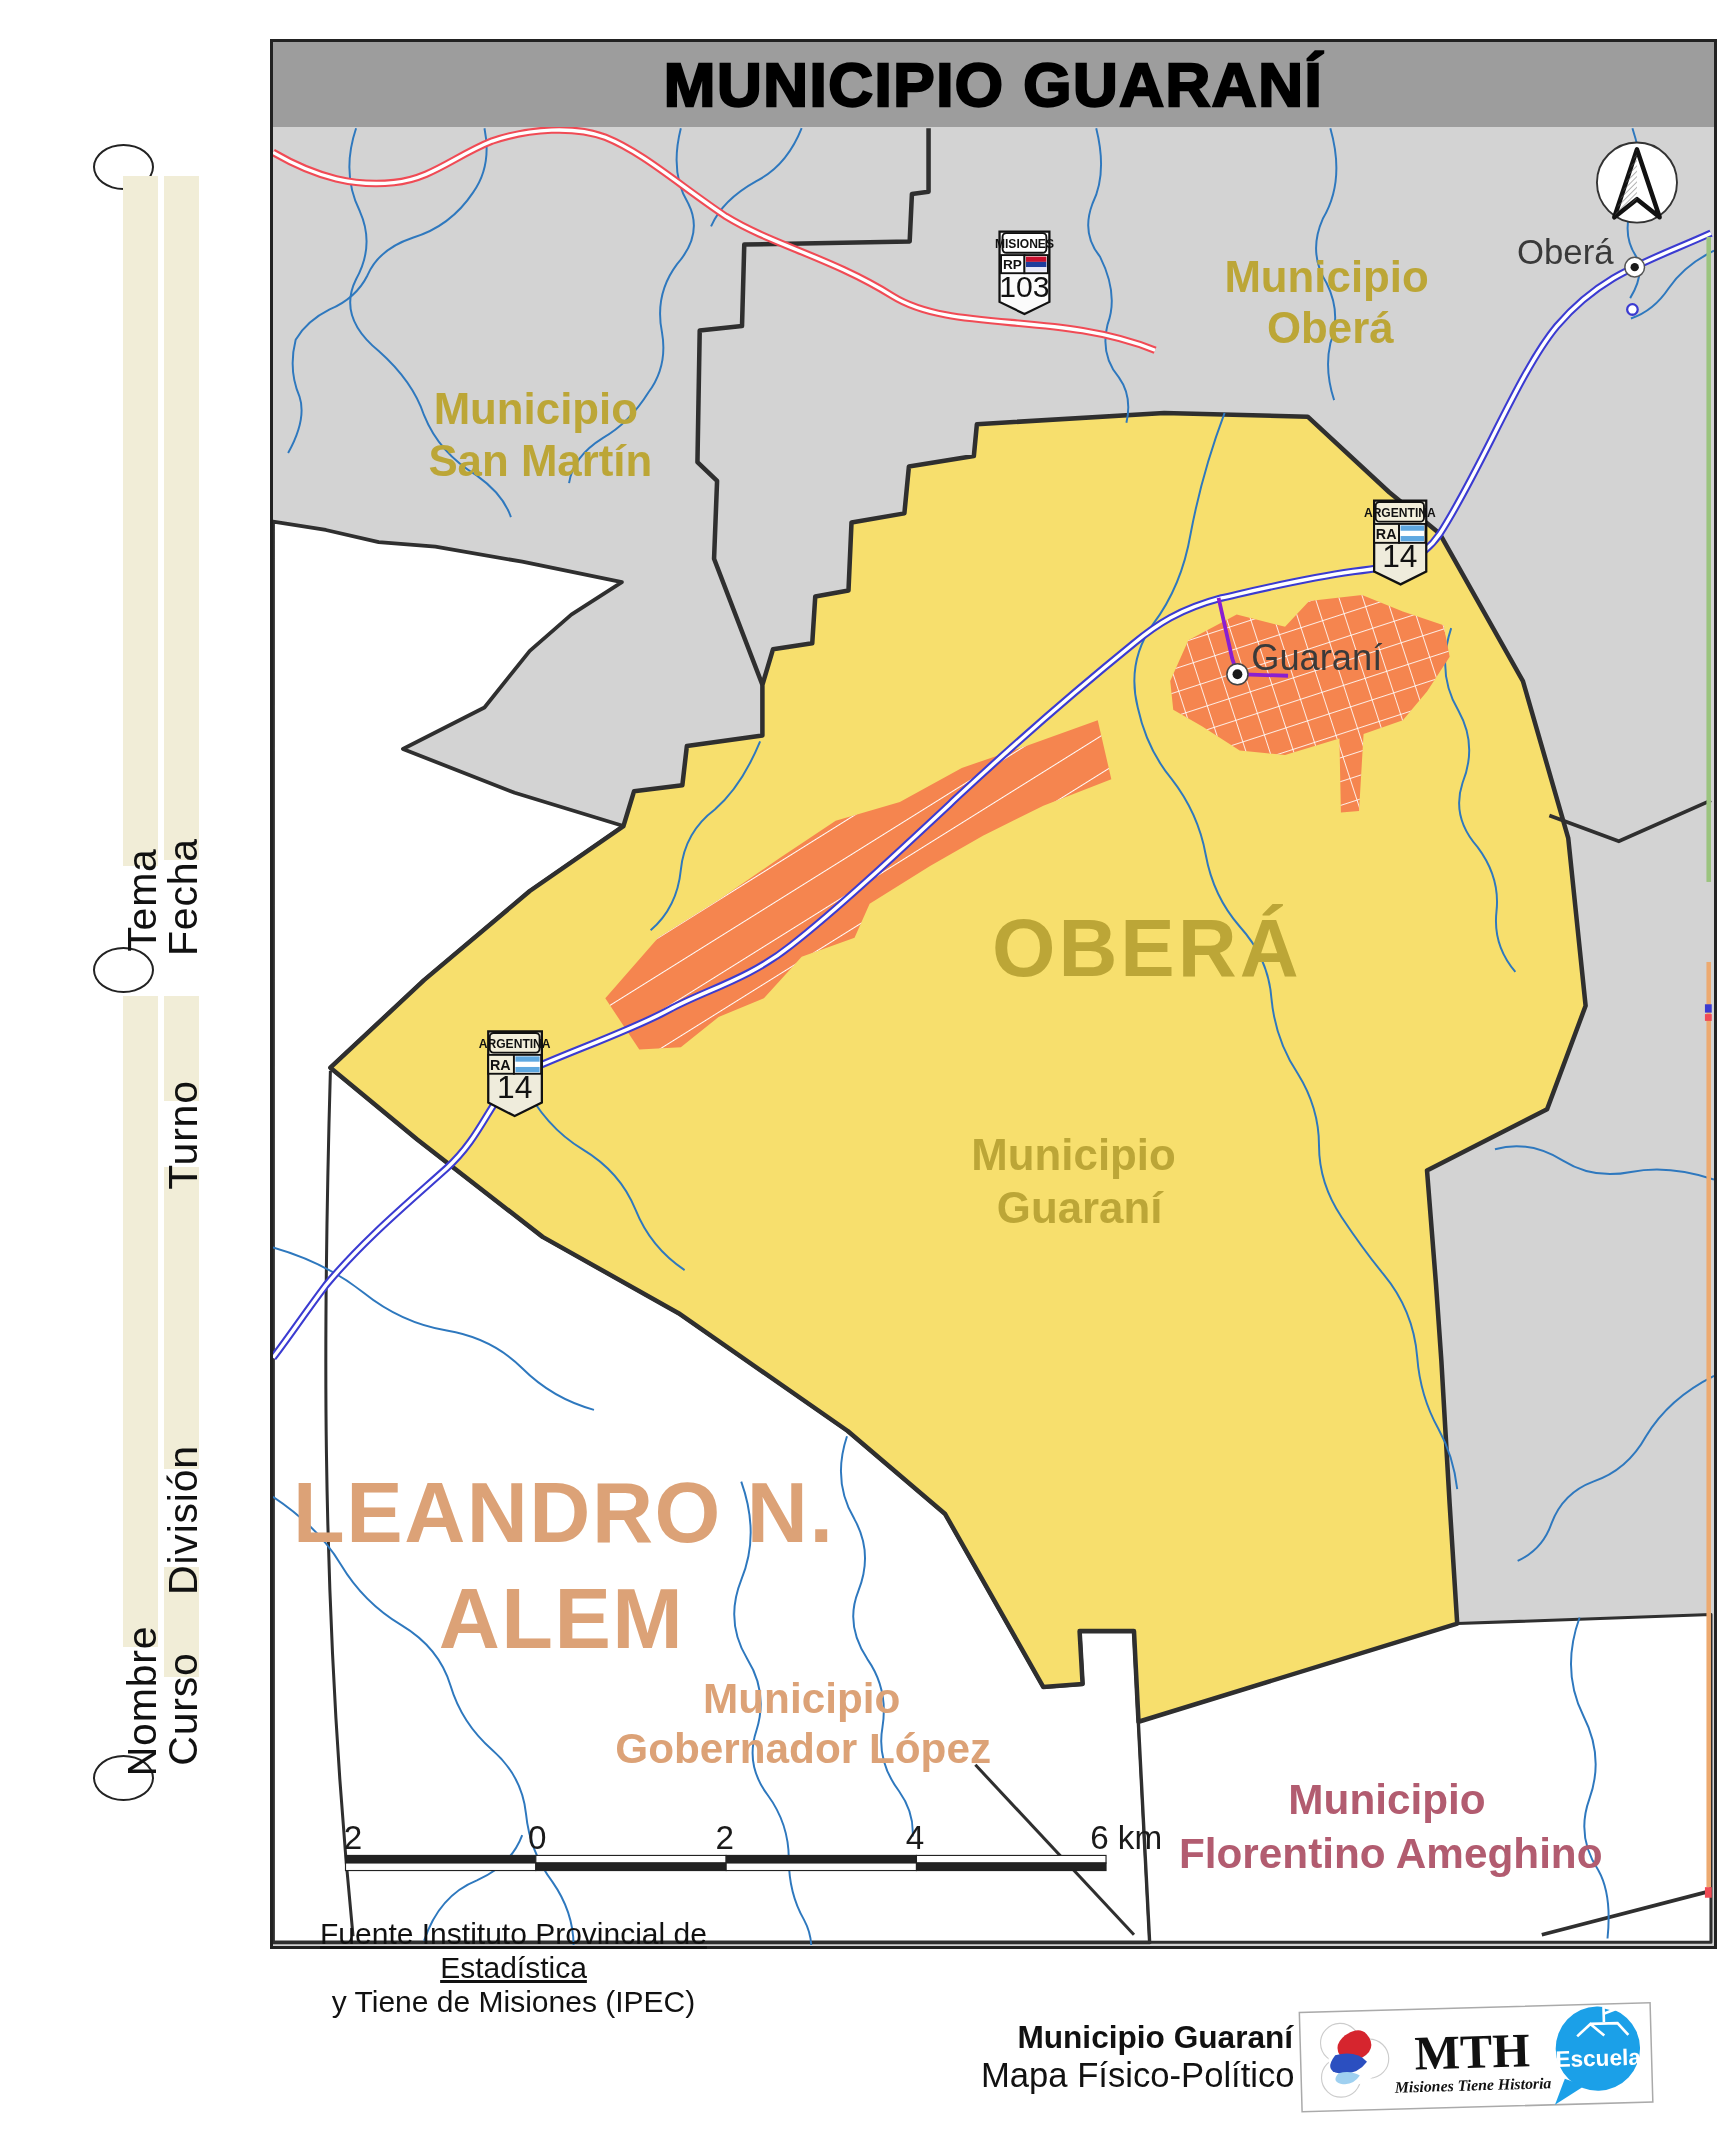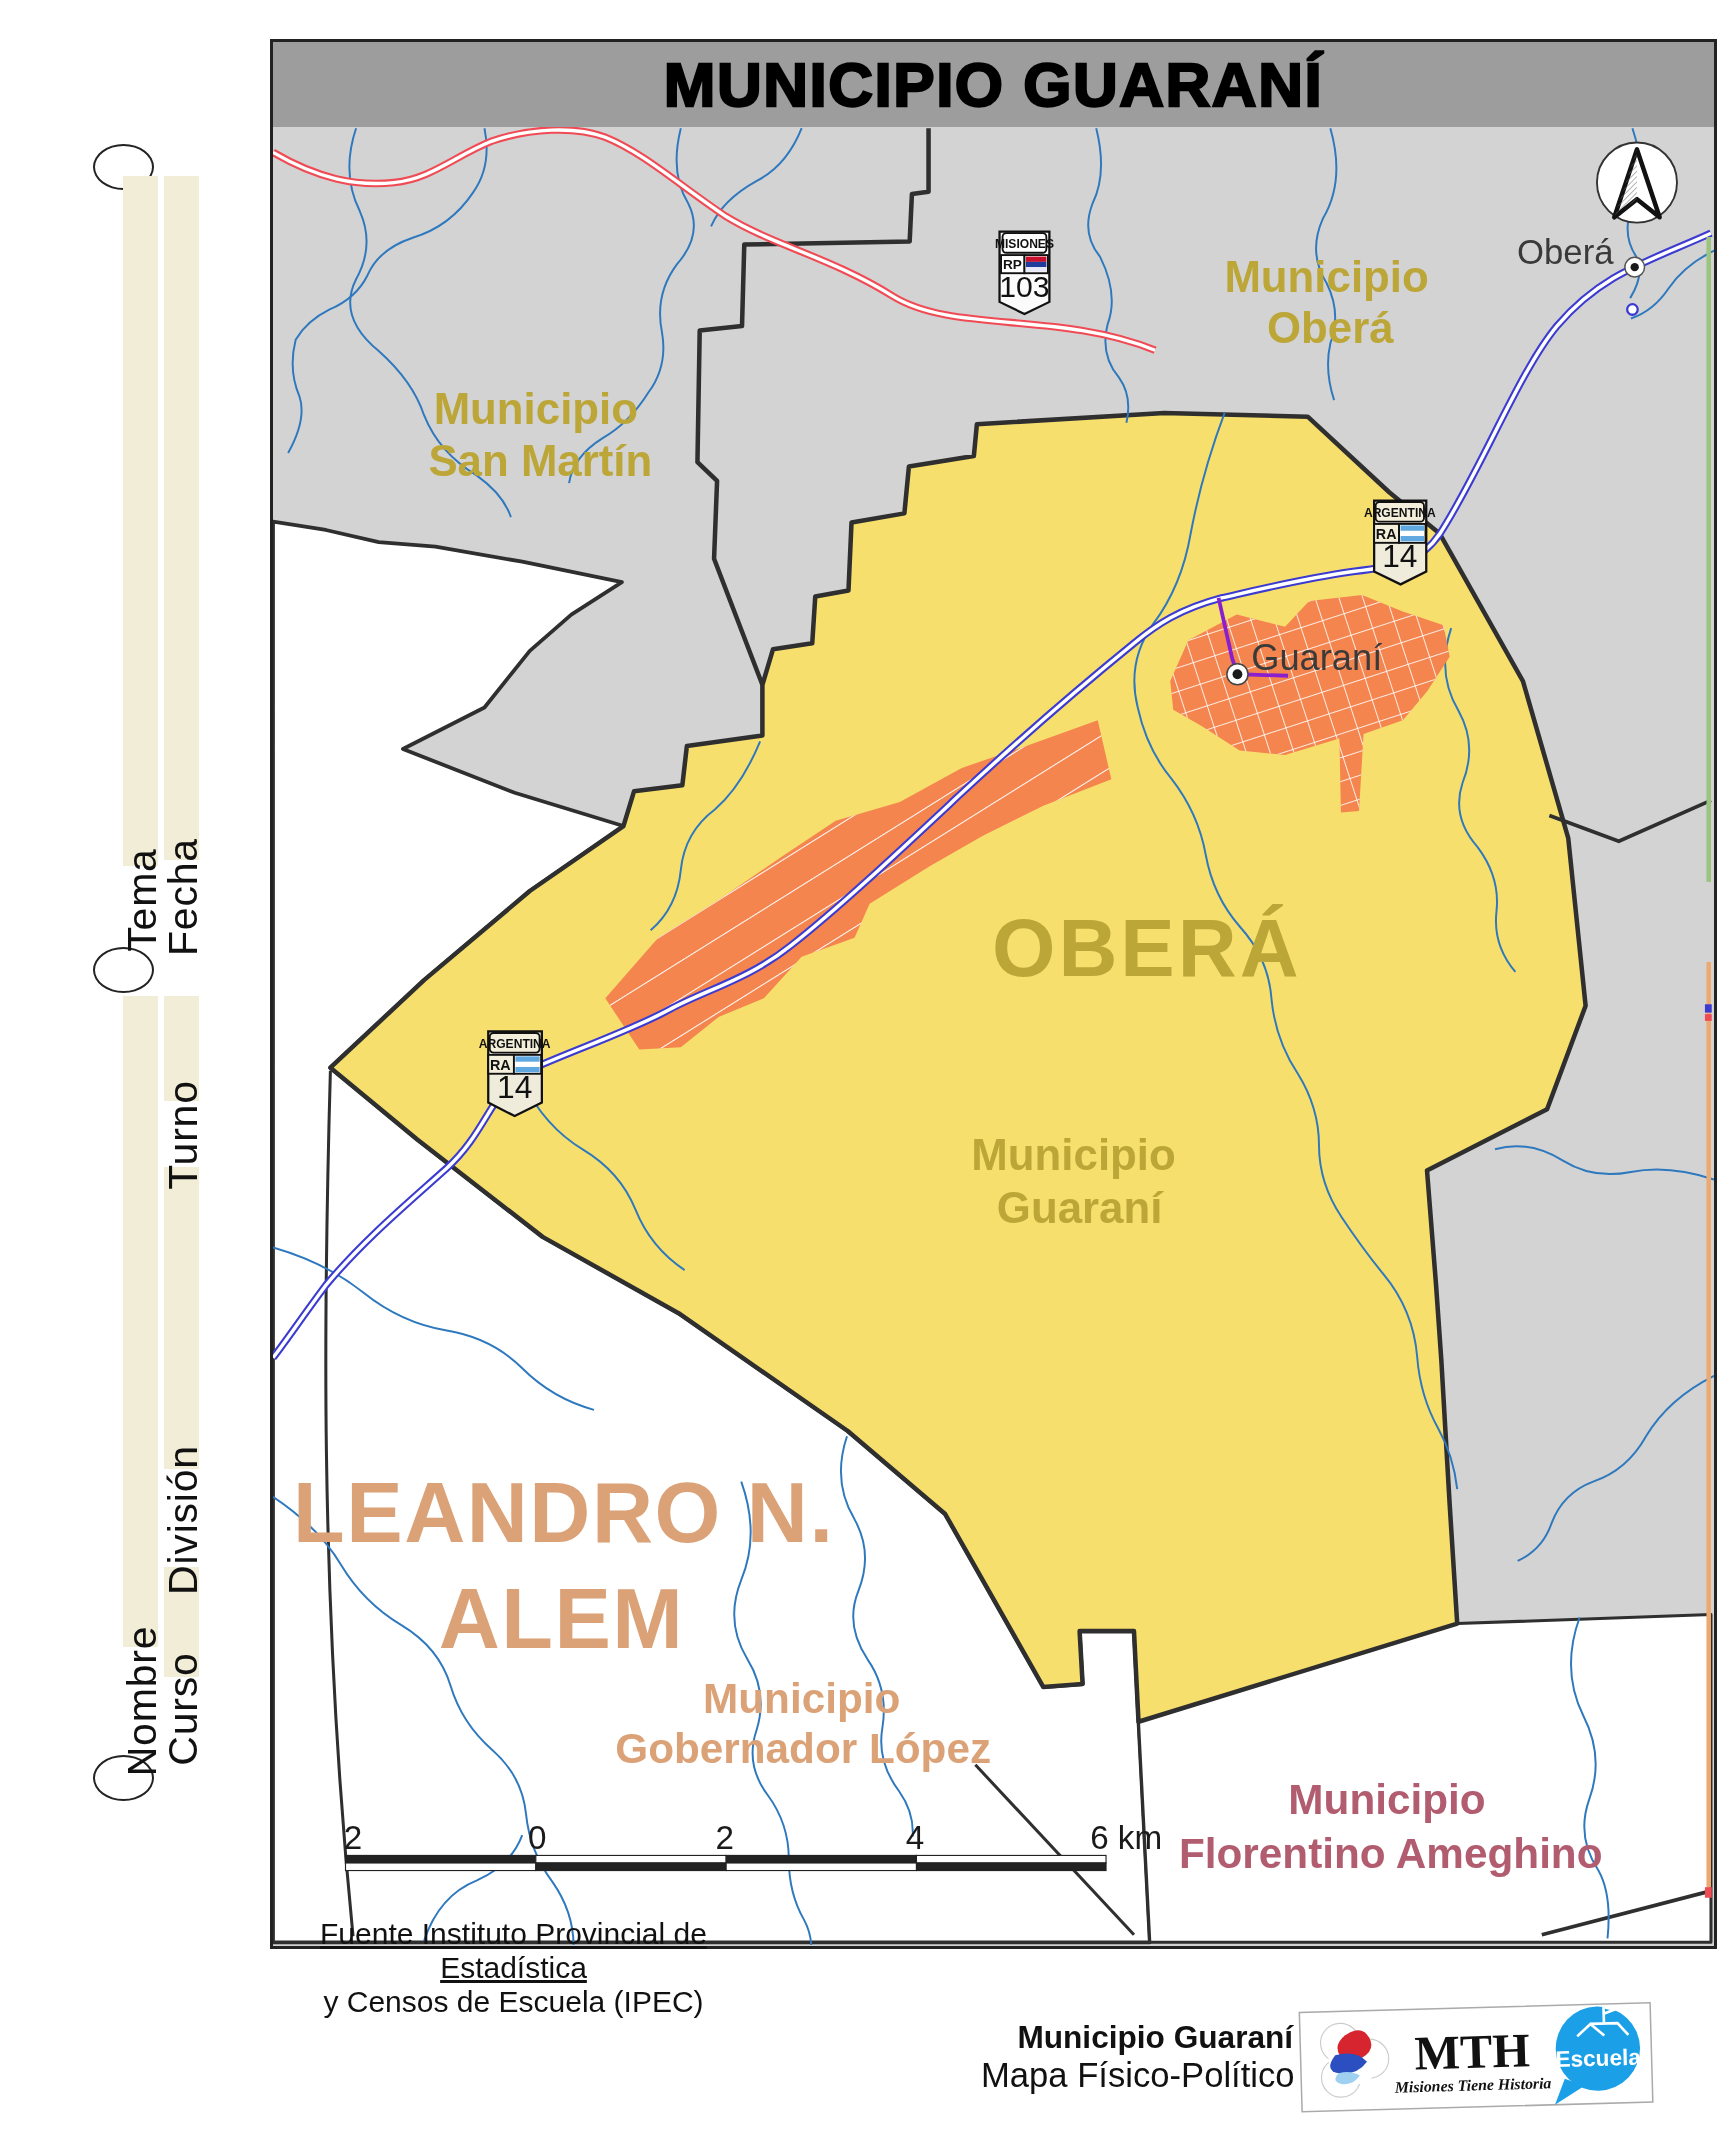--- a/index.html
+++ b/index.html
@@ -236,21 +236,21 @@
         <rect x="456" y="2465" width="252" height="10" fill="#fff"></rect>
         <rect x="708" y="2465" width="252" height="10" fill="#222"></rect>
         <rect x="960" y="2465" width="252" height="10" fill="#fff"></rect>
         <rect x="1212" y="2465" width="251" height="10" fill="#222"></rect>
       </g>
     </g>
   </svg>
 </div>
 
 <div class="src" style="top:1917px;text-decoration:underline;">Fuente Instituto Provincial de Estadística</div>
-<div class="src" style="top:1985px;">y Censos de Escuela (IPEC)</div>
+<div class="src" style="top:1985px;">y Tiene de Misiones (IPEC)</div>
 
 <svg id="footer-svg" width="703" height="128" viewBox="1290 2640 930 170">
   <text x="1712" y="2712" text-anchor="end" font-size="42" font-weight="bold" fill="#111">Municipio Guaraní</text>
   <text x="1714" y="2764" text-anchor="end" font-size="46" fill="#111">Mapa Físico-Político</text>
 
   <g transform="rotate(-1.6 1955 2724)">
     <rect x="1722" y="2658" width="466" height="132" fill="#ffffff" stroke="#aaa" stroke-width="2"></rect>
     <g>
       <circle cx="1775" cy="2700" r="26" fill="#fff" stroke="#ccc" stroke-width="1.5"></circle>
       <circle cx="1813" cy="2722" r="26" fill="#fff" stroke="#ccc" stroke-width="1.5"></circle>

